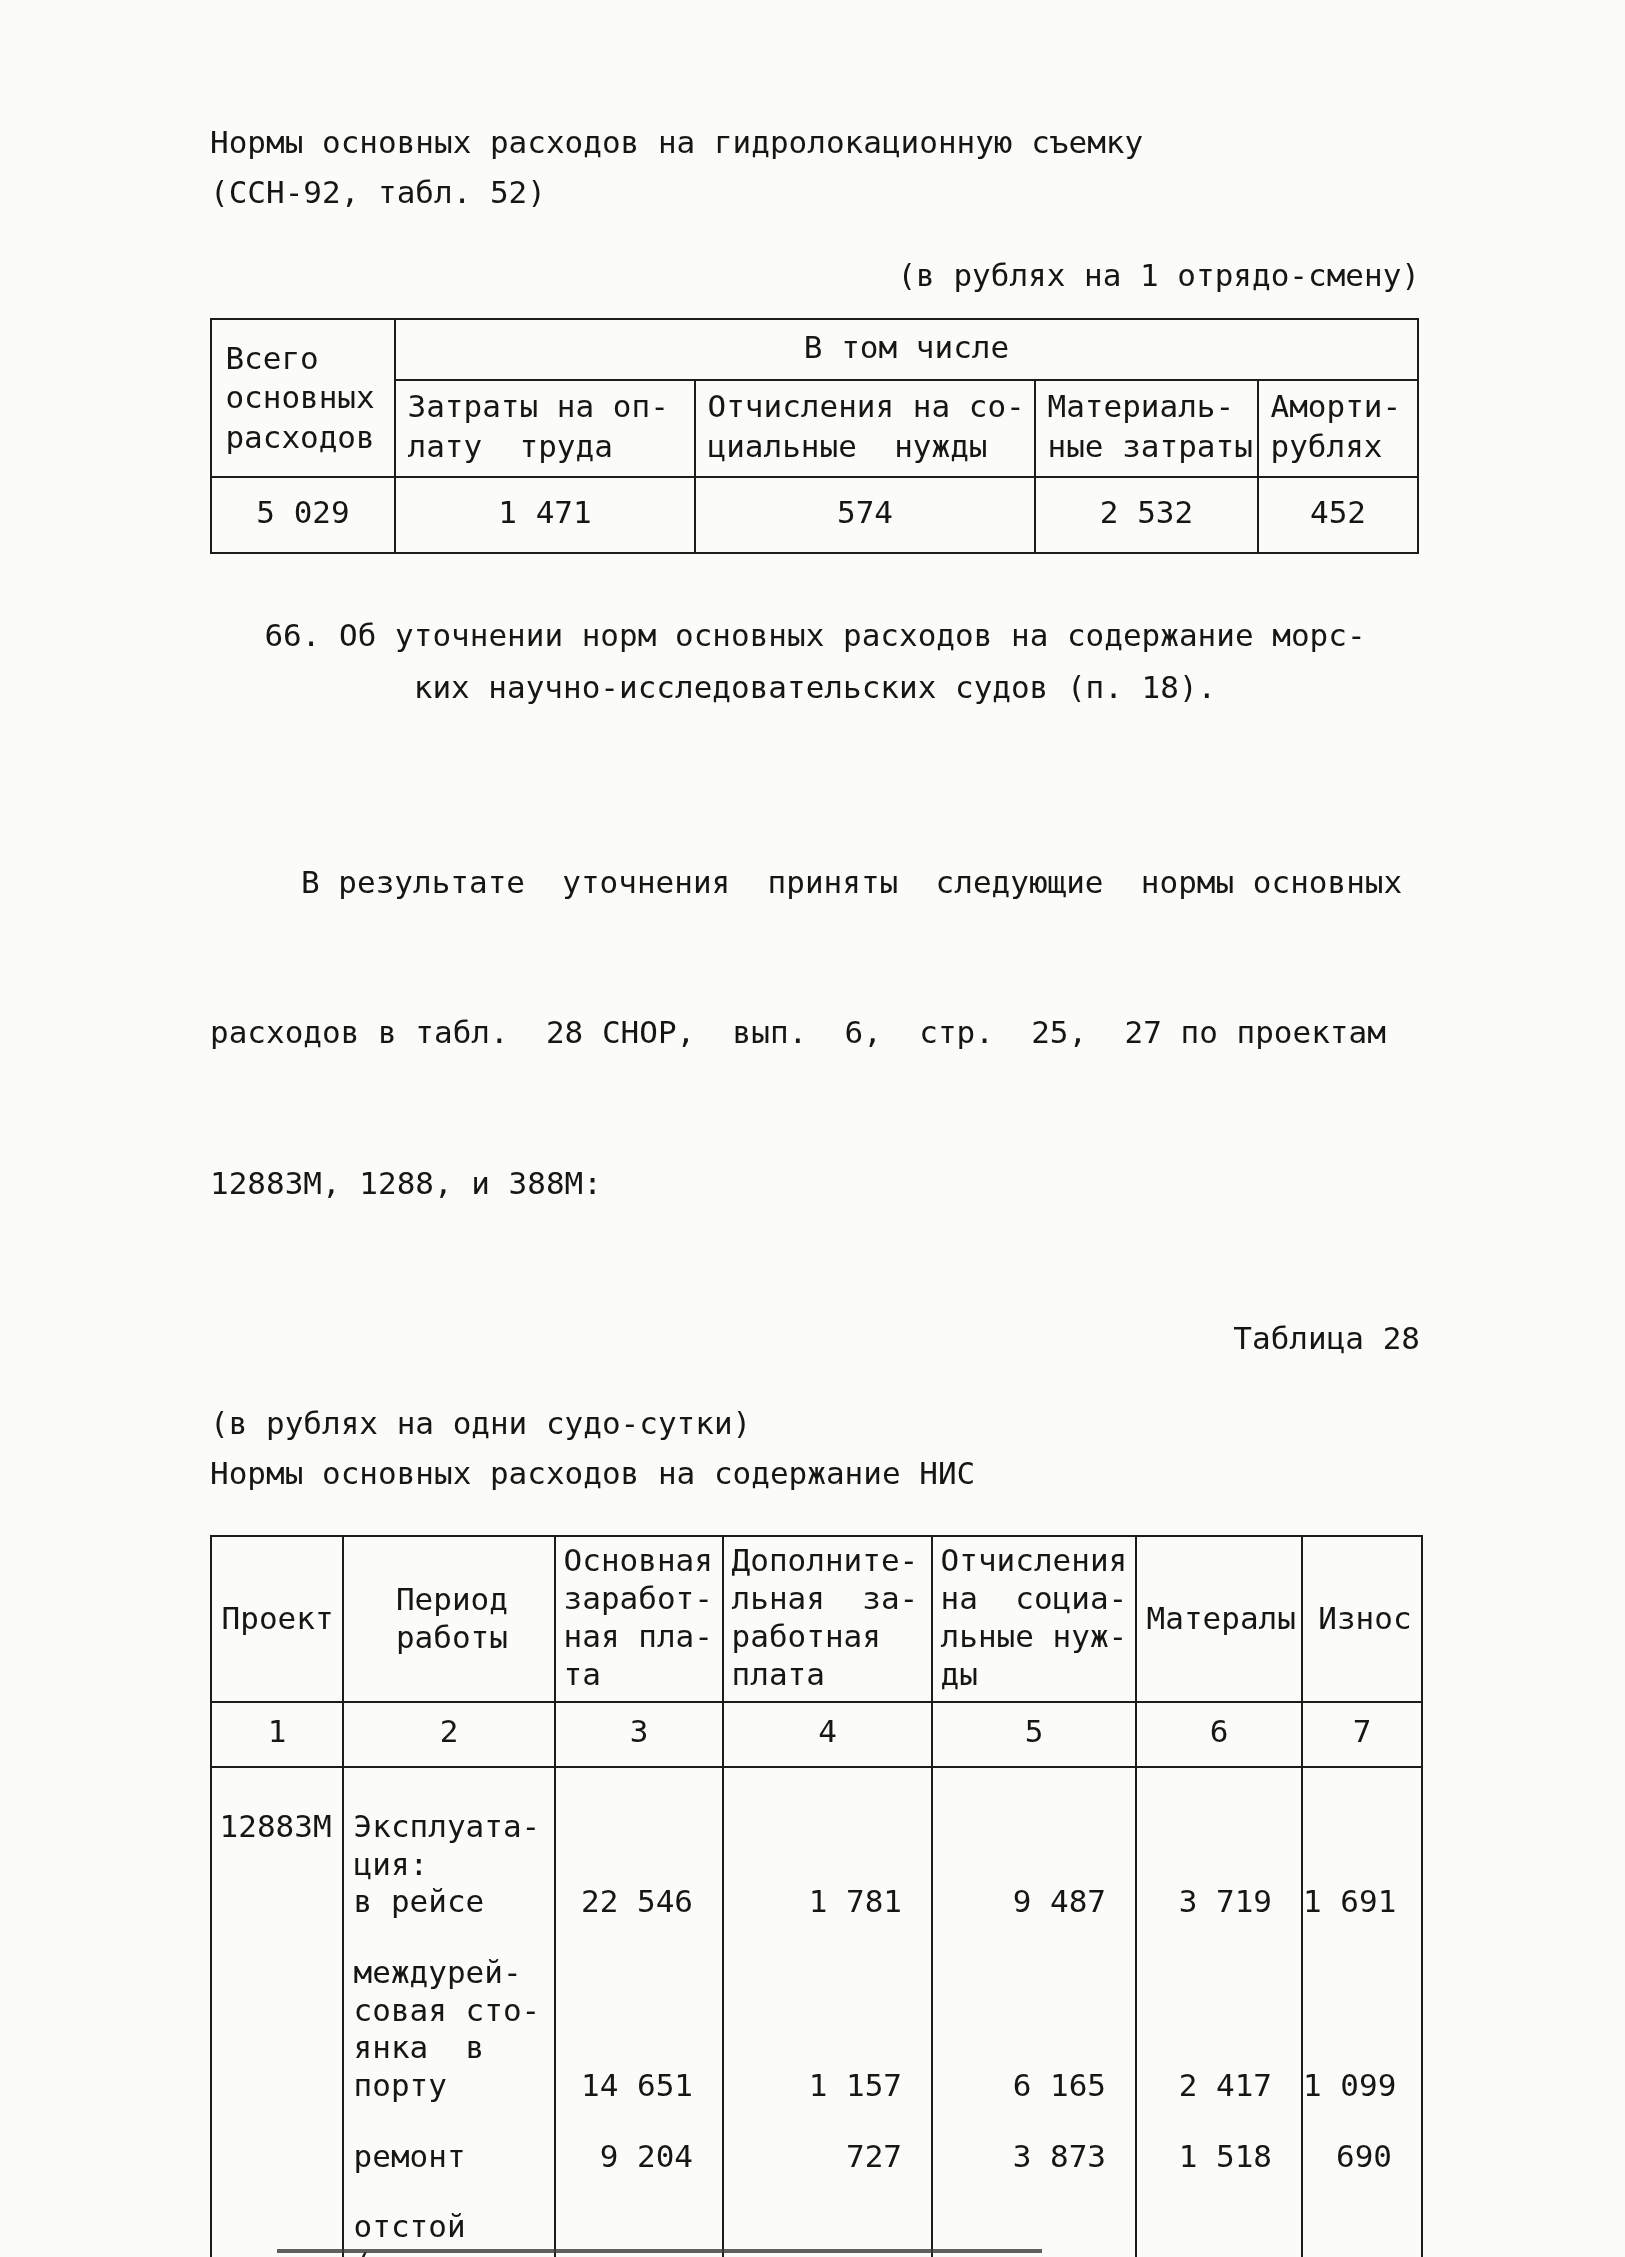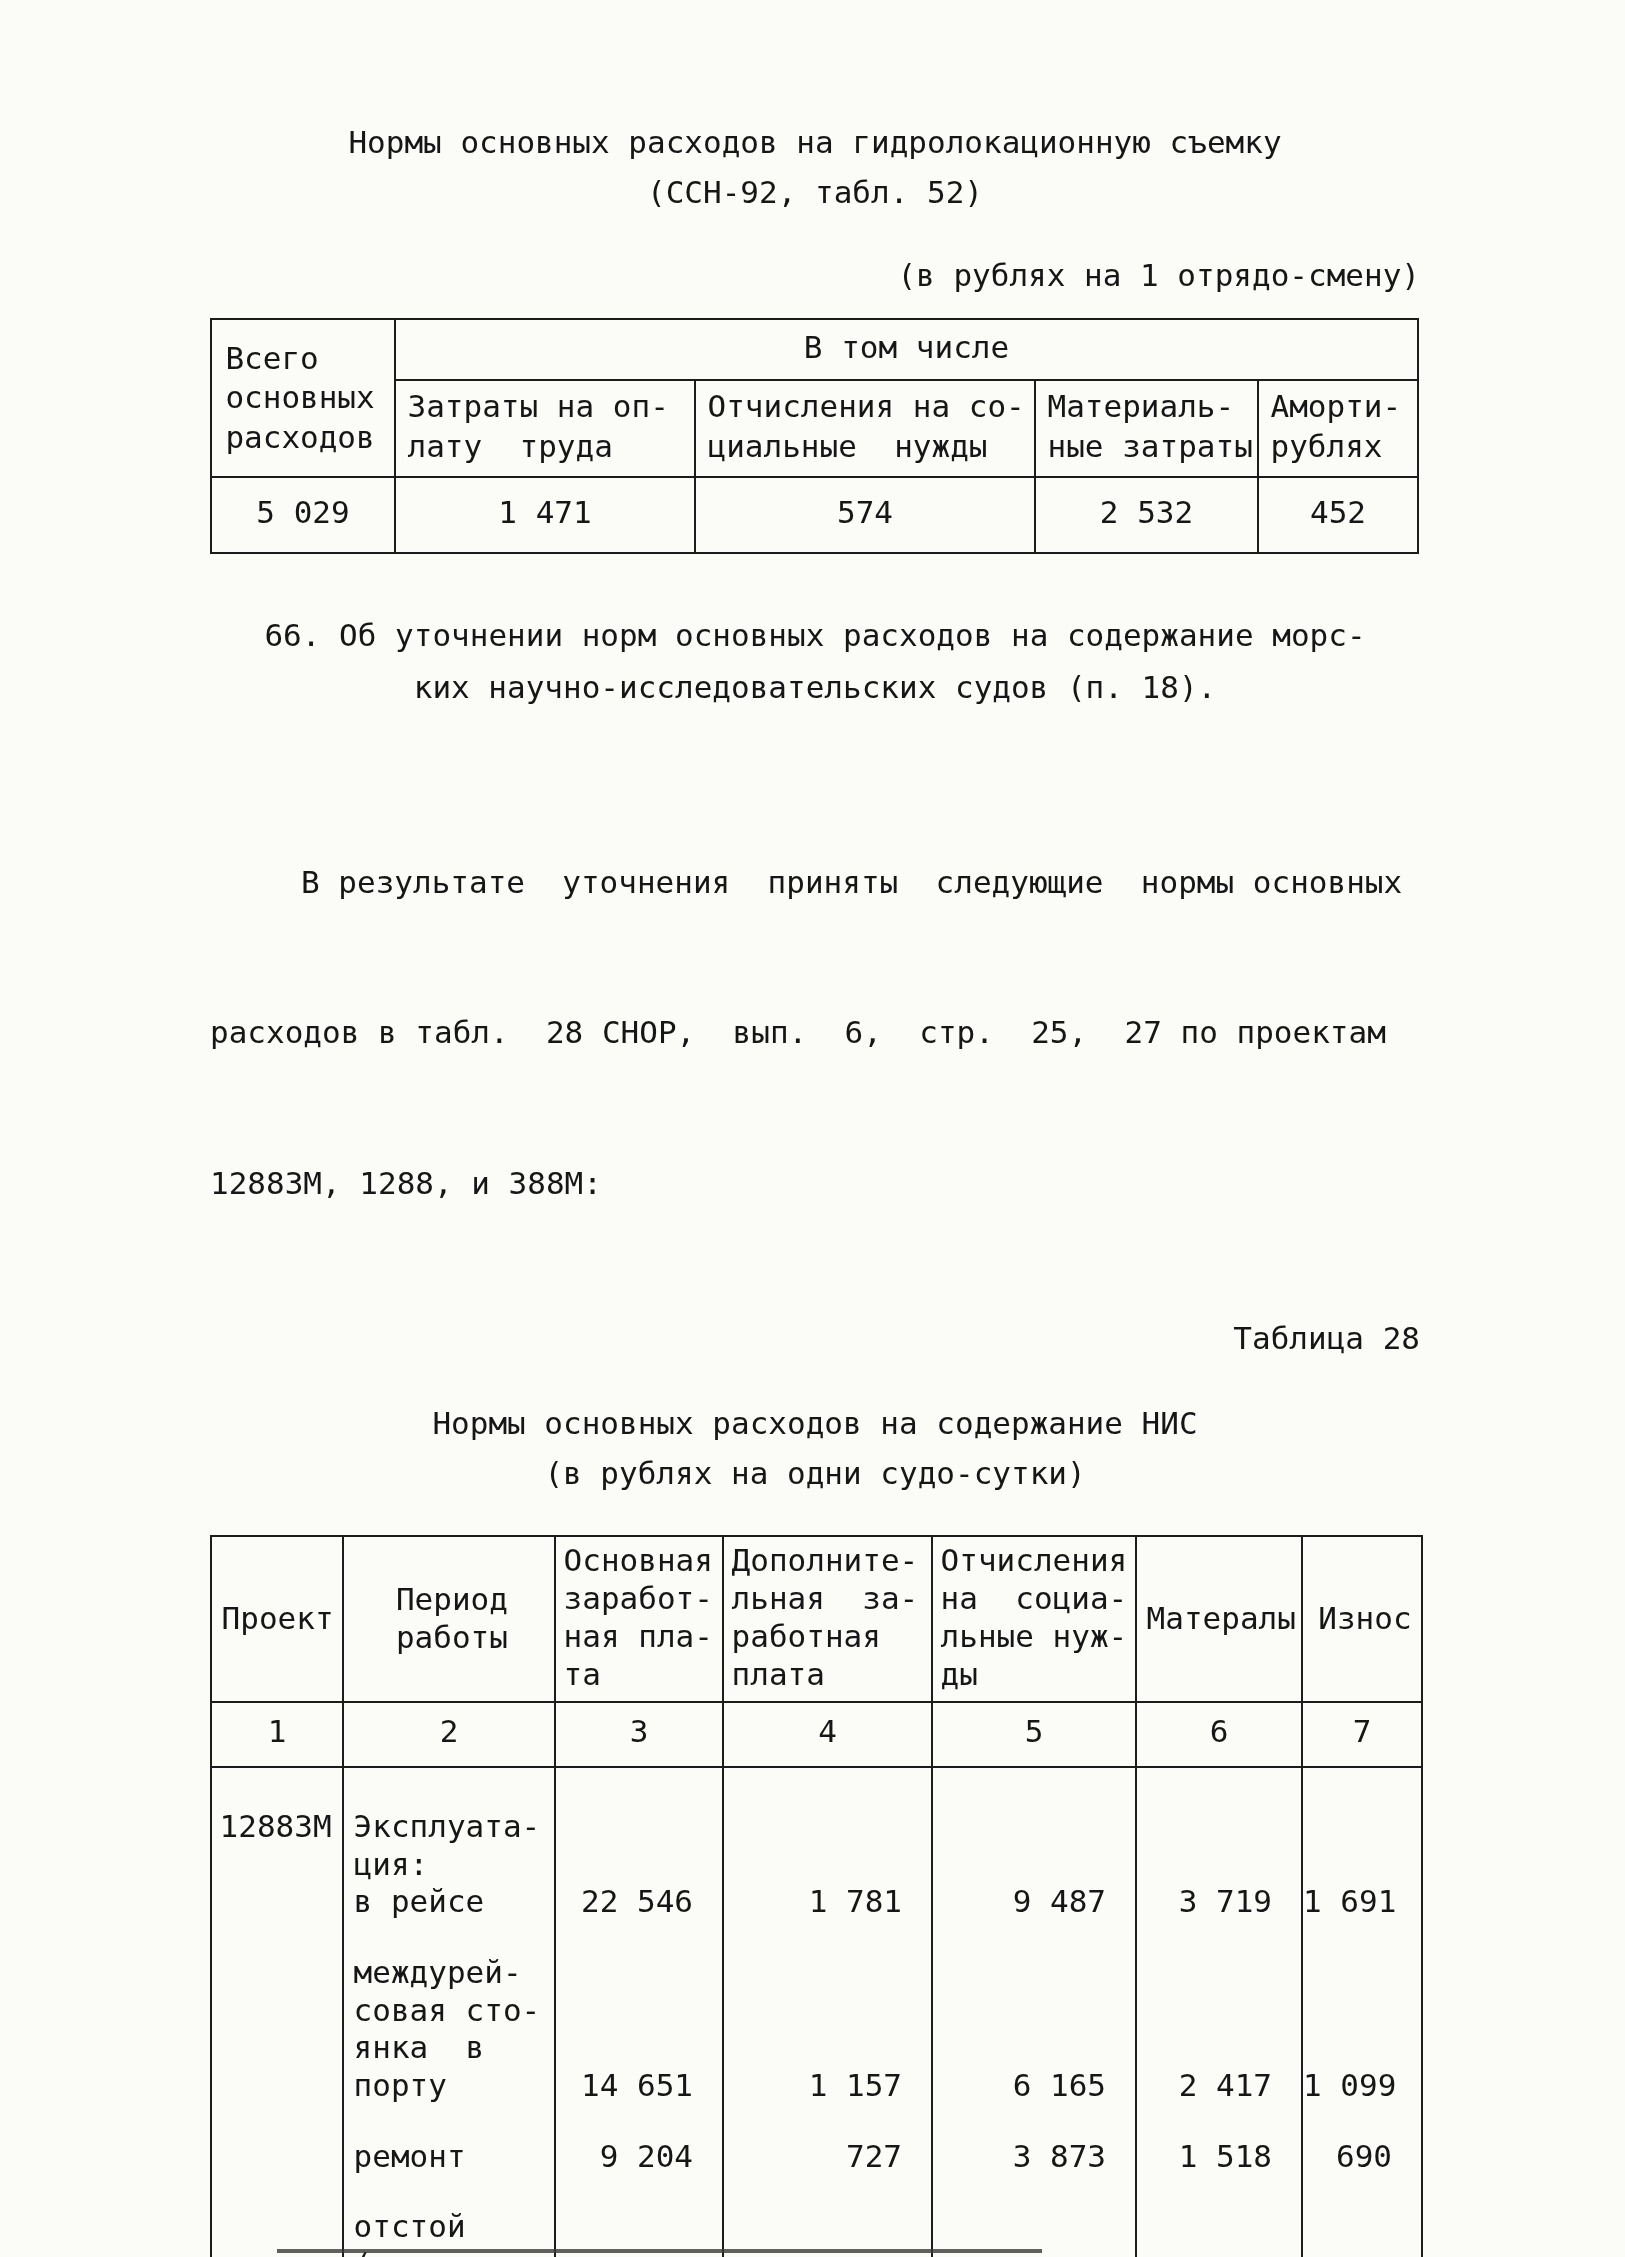--- a/index.html
+++ b/index.html
@@ -9,21 +9,21 @@
     background: #fbfbf8;
     color: #161616;
     font-family: "DejaVu Sans Mono", "Liberation Mono", monospace;
     font-size: 31px;
     position: relative;
     overflow: hidden;
   }
   .page { padding: 117px 206px 0 210px; }
   .pre { white-space: pre; }
   .right { text-align: right; }
-  .centered { text-align: center; }
+  .centered { }
 
   .t7-label { margin-bottom: 15.3px; }
   .doc-title { line-height: 1.62; }
   .unit-line { margin-top: 40px; }
 
   table { border-collapse: collapse; table-layout: fixed; }
 
   
   .t1 { margin-top: 25px; width: 1206px; }
   .t1 td { border: 2.9px solid #1c1c1c; white-space: pre; line-height: 1.28; }
@@ -130,22 +130,22 @@
 
   <div class="para">
     <div class="indent pre">В результате  уточнения  приняты  следующие  нормы основных</div>
     <div class="pre">расходов в табл.  28 СНОР,  вып.  6,  стр.  25,  27 по проектам</div>
     <div class="pre">12883М, 1288, и 388М:</div>
   </div>
 
   <div class="t28-label right pre">Таблица 28</div>
 
   <div class="t28-title centered">
+    <div class="pre">(в рублях на одни судо-сутки)</div>
     <div class="pre">Нормы основных расходов на содержание НИС</div>
-    <div class="pre">(в рублях на одни судо-сутки)</div>
   </div>
 
   <table class="t2">
     <colgroup>
       <col style="width:132px">
         <col style="width:212px">
         <col style="width:168px">
         <col style="width:209px">
         <col style="width:204px">
         <col style="width:166px">

